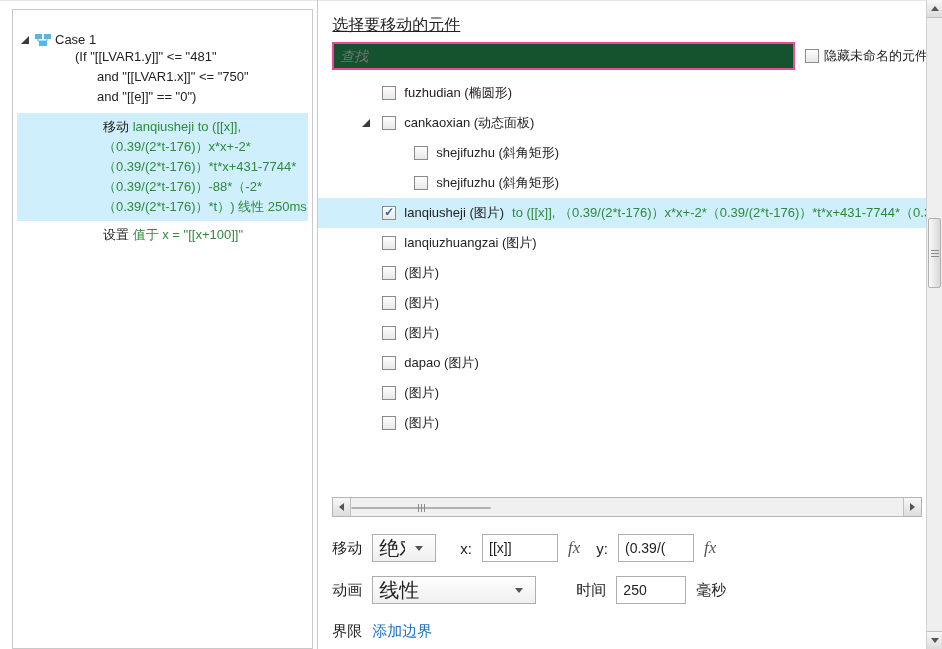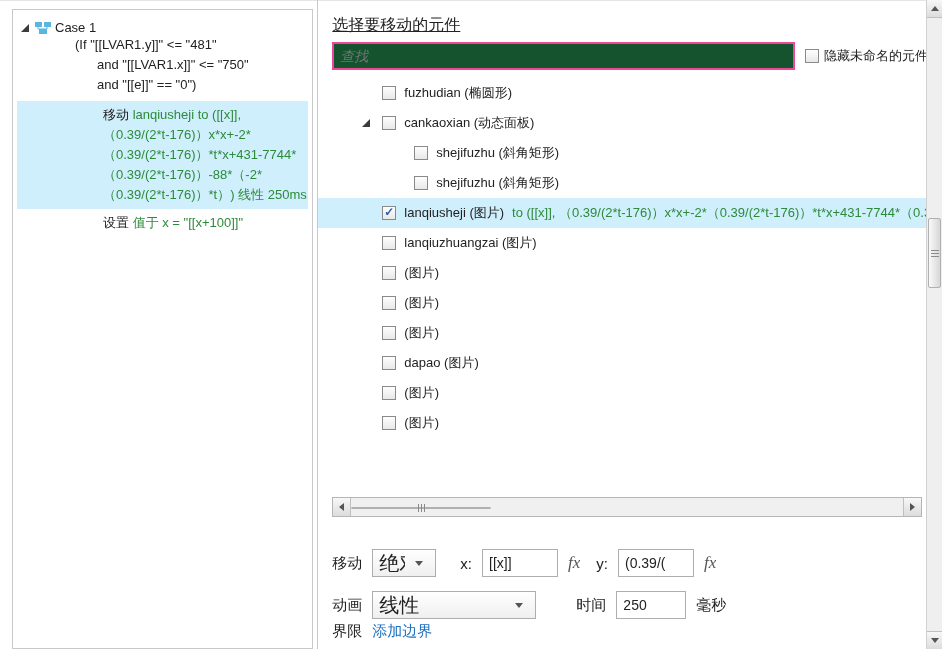--- a/index.html
+++ b/index.html
@@ -2,21 +2,21 @@
 <html><head>
 <meta charset="utf-8">
 <style>
   * { box-sizing: border-box; margin: 0; padding: 0; }
   html, body { width: 942px; height: 649px; font-family: "Microsoft YaHei", Arial, sans-serif; font-size: 13px; background: #fff; overflow: hidden; color: #222; }
   .root { display: flex; height: 100%; }
   .pane { height: 100%; display: flex; flex-direction: column; }
   .left { width: 435px; border-right: 1px solid #c9c9c9; background: #fff; }
   .right { flex: 1; background: #fff; position: relative; }
   .pane-title { padding: 0 10px 4px 10px; font-size: 13px; color: #5b5b5b; border-top: 1px solid #e6e6e6; height: 4px; line-height: 0; overflow: visible; position: relative; }
-  .codepane { border: 1px solid #c9c9c9; margin: 4px 4px 0 12px; flex: 1; background: #fff; padding: 8px 4px; overflow: hidden; position: relative; }
+  .codepane { border: 1px solid #c9c9c9; margin: 4px 4px 0 12px; flex: 1; background: #fff; padding: 20px 4px; overflow: hidden; position: relative; }
   .case-row { display: flex; align-items: flex-start; padding-left: 2px; }
   .case-icon { width: 16px; height: 12px; margin: 4px 4px 0 2px; }
   .case-icon svg { width: 16px; height: 12px; }
   .case-text { padding-top: 2px; }
   .cond { padding-left: 58px; line-height: 20px; }
   .action { display: flex; align-items: flex-start; padding-left: 58px; margin-top: 6px; }
   .action.highlighted { background: #cfeffc; padding-top: 4px; padding-bottom: 4px; }
   .action-text { padding-left: 0; line-height: 20px; }
   .green { color: #2e8a3b; }
   .boltwrap { position: absolute; left: 66px; }
@@ -235,21 +235,21 @@
         <div class="select" style="width:164px; justify-content:space-between;">
           <span>线性</span>
             <span class="caret"></span>
         </div>
         <span class="lbl" style="margin-left:30px;">时间</span>
         <div class="textin" style="width:66px;">
             <span>250</span>
           </div>
         <span class="lbl">毫秒</span>
       </div>
-      <div class="line" style="margin-top:3px;text-align:center;">
+      <div class="line" style="margin-top:18px;text-align:center;">
         <span class="lbl">界限</span>
         <span class="lbl link">添加边界</span>
       </div>
     </div>
 
     <div class="vscroll">
       <div class="arrow">
           <div class="tri-u"></div>
         </div>
       <div class="track">

